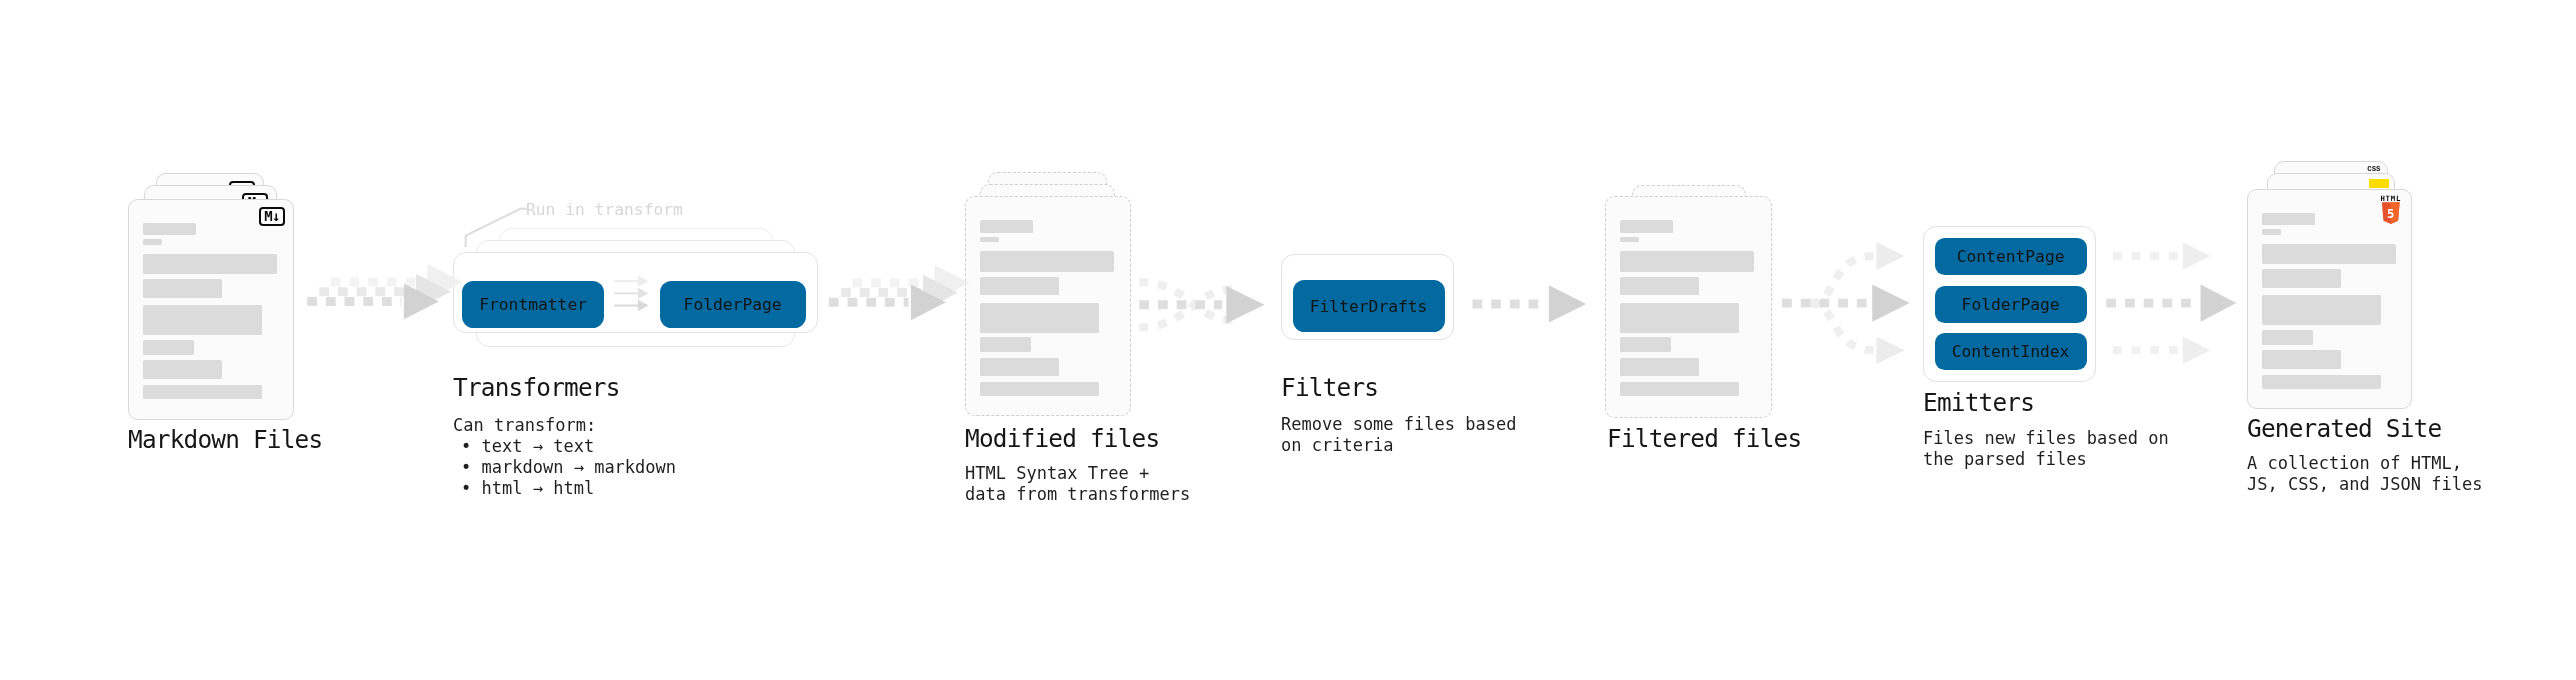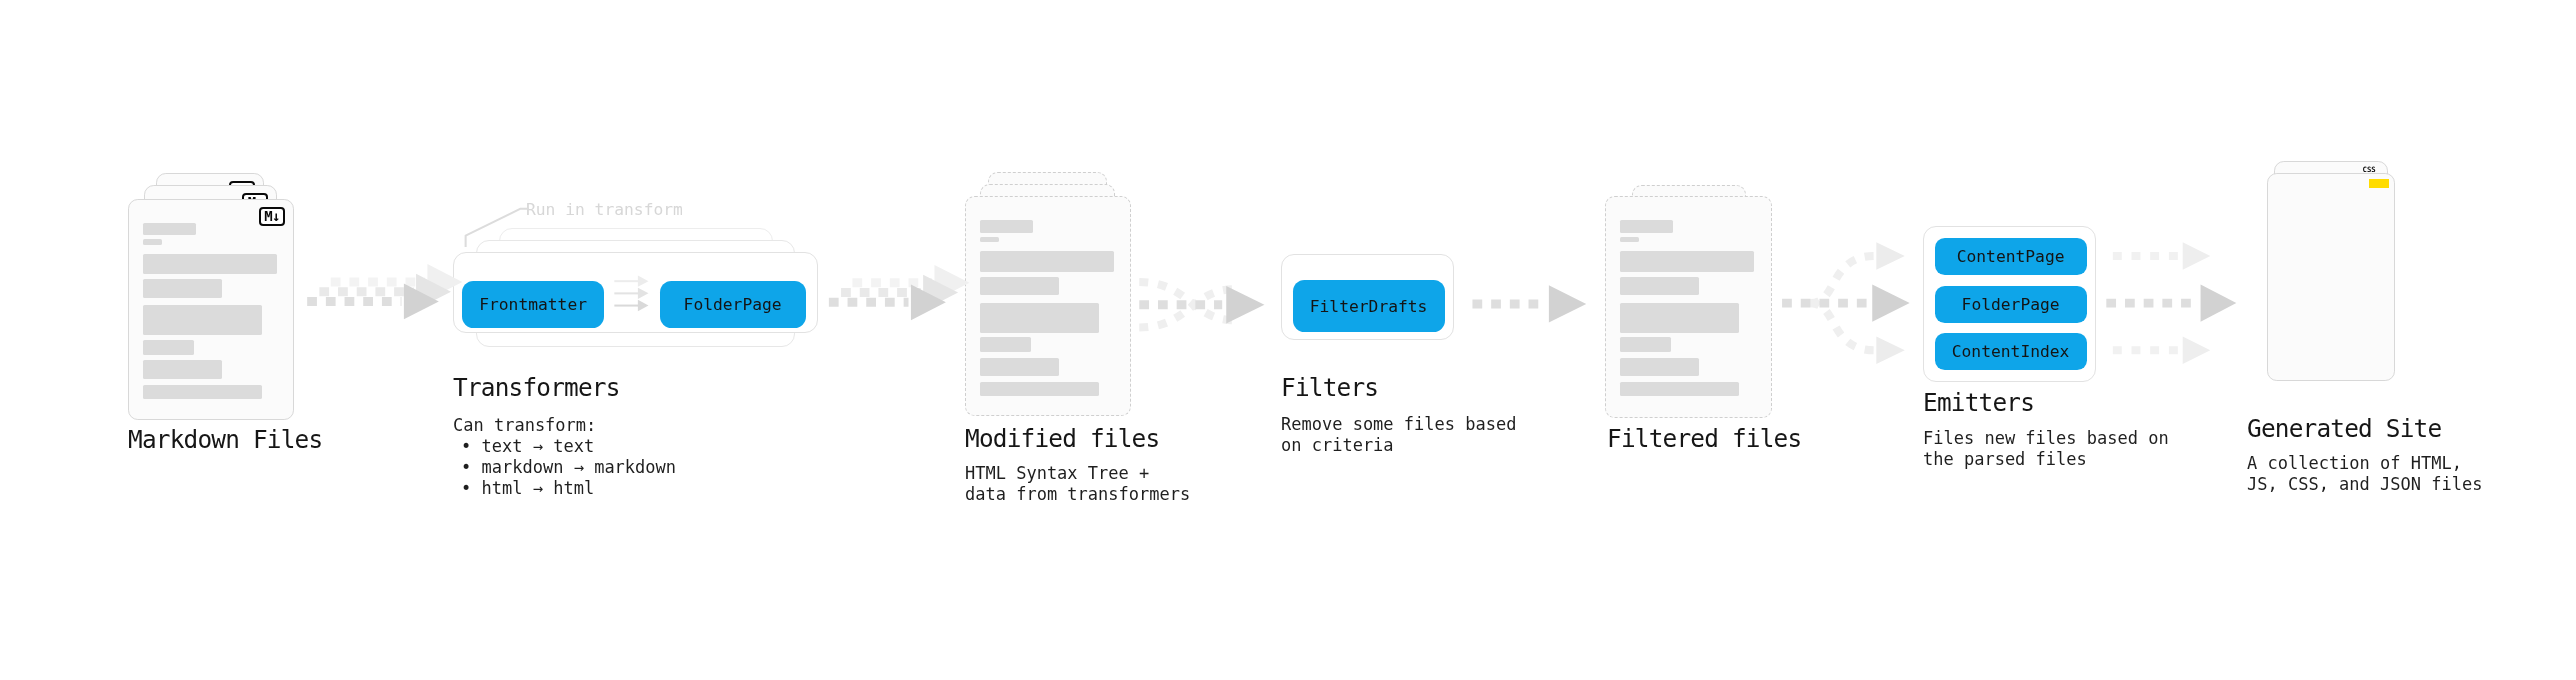--- a/index.html
+++ b/index.html
@@ -22,29 +22,29 @@
   
   .label { position:absolute; font-size:24.4px; font-weight:500; letter-spacing:-0.8px; color:#161616; white-space:nowrap; line-height:1; }
   .subtext { position:absolute; font-size:17px; line-height:21px; color:#1f1f1f; white-space:nowrap; }
   .subtext .indent { margin-left:8.1px; }
   .note { position:absolute; font-size:16.3px; color:#d7d7d7; white-space:nowrap; line-height:1; }
   
   .frame { position:absolute; background:#ffffff; border:1.6px solid #e2e2e2; border-radius:13px; box-sizing:border-box; }
   .frame.l2 { border-color:#e7e7e7; }
   .frame.l3 { border-color:#ededed; }
   .gbox {
-    position:absolute; background:#0ea5e9; border-radius:11.4px;
+    position:absolute; background:#0369a1; border-radius:11.4px;
     display:flex; align-items:center; justify-content:center;
     font-size:16.3px; color:#141414; box-sizing:border-box; white-space:nowrap;
   }
   .gbox.l2 { background:#e8e8e8; }
   .gbox.l3 { background:#f1f1f1; }
   .pill { border-radius:9.8px; }
   
-  .cssbadge { position:absolute; top:4.1px; right:6.5px; text-align:left; line-height:1; }
+  .cssbadge { position:absolute; top:4.1px; right:6.5px; text-align:right; line-height:1;font-family:Liberation Mono, monospace; }
   .cssbadge .txt { font-size:7.3px; font-weight:bold; color:#0a0a0a; letter-spacing:0; }
   .cssbadge .bluebar { width:18px; height:4.1px; background:#2e5bea; margin-top:0.8px; }
   .jsbadge { position:absolute; top:4.9px; right:4.9px; width:20.3px; height:9px; background:#ffdc00; }
   .h5badge { position:absolute; top:4.9px; right:9.8px; text-align:center; line-height:1; }
   .h5badge .txt { font-size:7.3px; font-weight:bold; color:#0a0a0a; letter-spacing:0.8px; }
   svg.overlay { position:absolute; left:0; top:0; pointer-events:none; }
 </style>
 </head>
 <body>
 
@@ -156,20 +156,40 @@
   <div class="stack" style="left:2247px;top:161px;width:165px;height:248px">
     <div class="page" style="left:27px;top:0;width:114px;height:203px">
       <div class="cssbadge">
         <div class="txt">CSS</div>
         <div class="bluebar"></div>
       </div>
     </div>
     <div class="page" style="left:20.3px;top:12.2px;width:128px;height:208px">
       <div class="jsbadge"></div>
     </div>
+    <div class="page" style="left:0;top:28px;width:165px;height:220px">
+      <div class="h5badge">
+        <div class="txt">HTML</div>
+        <svg width="19.5" height="23" viewBox="0 0 24 28">
+          <path d="M1 0 h22 l-2 23 -9 4 -9 -4 z" fill="#e5532c"></path>
+          <path d="M12 0 h11 l-2 23 -9 4 z" fill="#f16529"></path>
+          <text x="12" y="19" text-anchor="middle" font-size="15" font-weight="bold" fill="#ffffff">5</text>
+        </svg>
+      </div>
+      <div class="doc-bars">
+          <div class="bar" style="width: 53px; height: 12.2px; margin-bottom: 4.1px;"></div>
+          <div class="bar" style="width: 18.7px; height: 5.7px; margin-bottom: 9px;"></div>
+          <div class="bar" style="width: 134px; height: 20.3px; margin-bottom: 4.9px;"></div>
+          <div class="bar" style="width: 79px; height: 18.7px; margin-bottom: 7.3px;"></div>
+          <div class="bar" style="width: 119px; height: 30px; margin-bottom: 4.9px;"></div>
+          <div class="bar" style="width: 51px; height: 14.6px; margin-bottom: 5.7px;"></div>
+          <div class="bar" style="width: 79px; height: 18.7px; margin-bottom: 5.7px;"></div>
+          <div class="bar" style="width: 119px; height: 14px; margin-bottom: 0px;"></div>
+        </div>
+    </div>
   </div>
   <div class="label" style="left:2247px;top:417px">Generated Site</div>
   <div class="subtext" style="left:2247px;top:453px">
     <div>A collection of HTML,</div>
     <div>JS, CSS, and JSON files</div>
   </div>
 
   <svg class="overlay" width="2576" height="681" viewBox="0 0 3170 838">
 
     <path d="M651 257 L640 257 L573 290 L573 304" fill="none" stroke="#dcdcdc" stroke-width="2.5" stroke-linejoin="round"></path>

